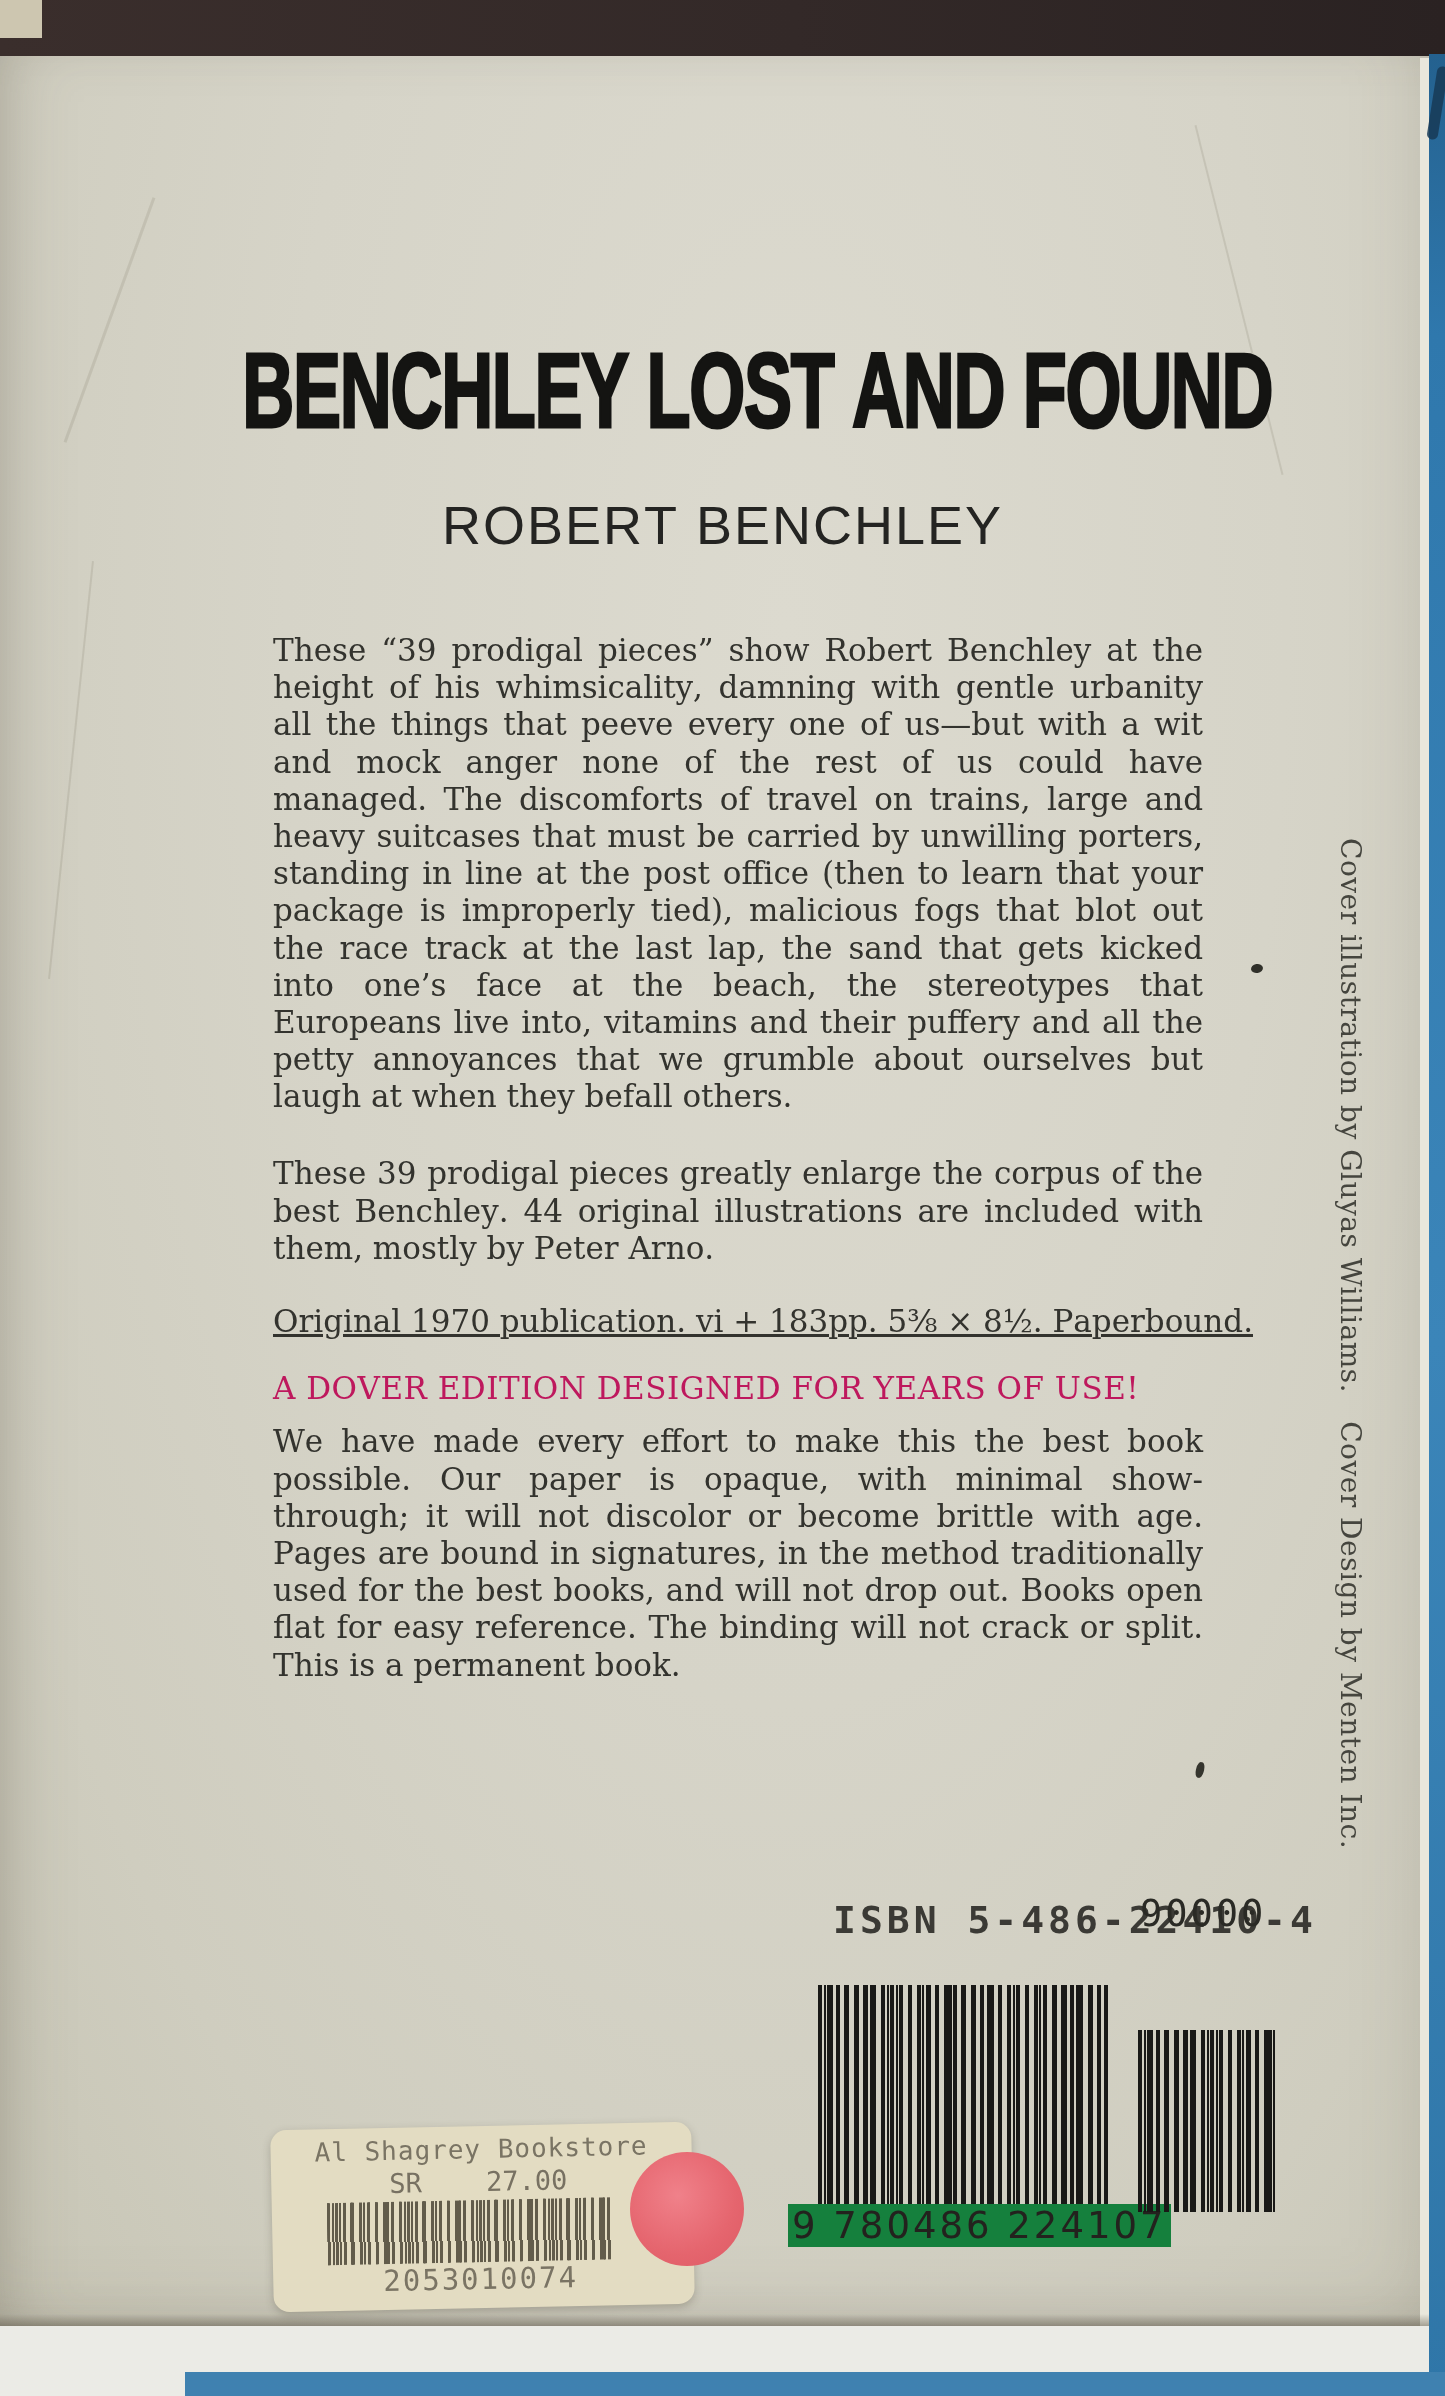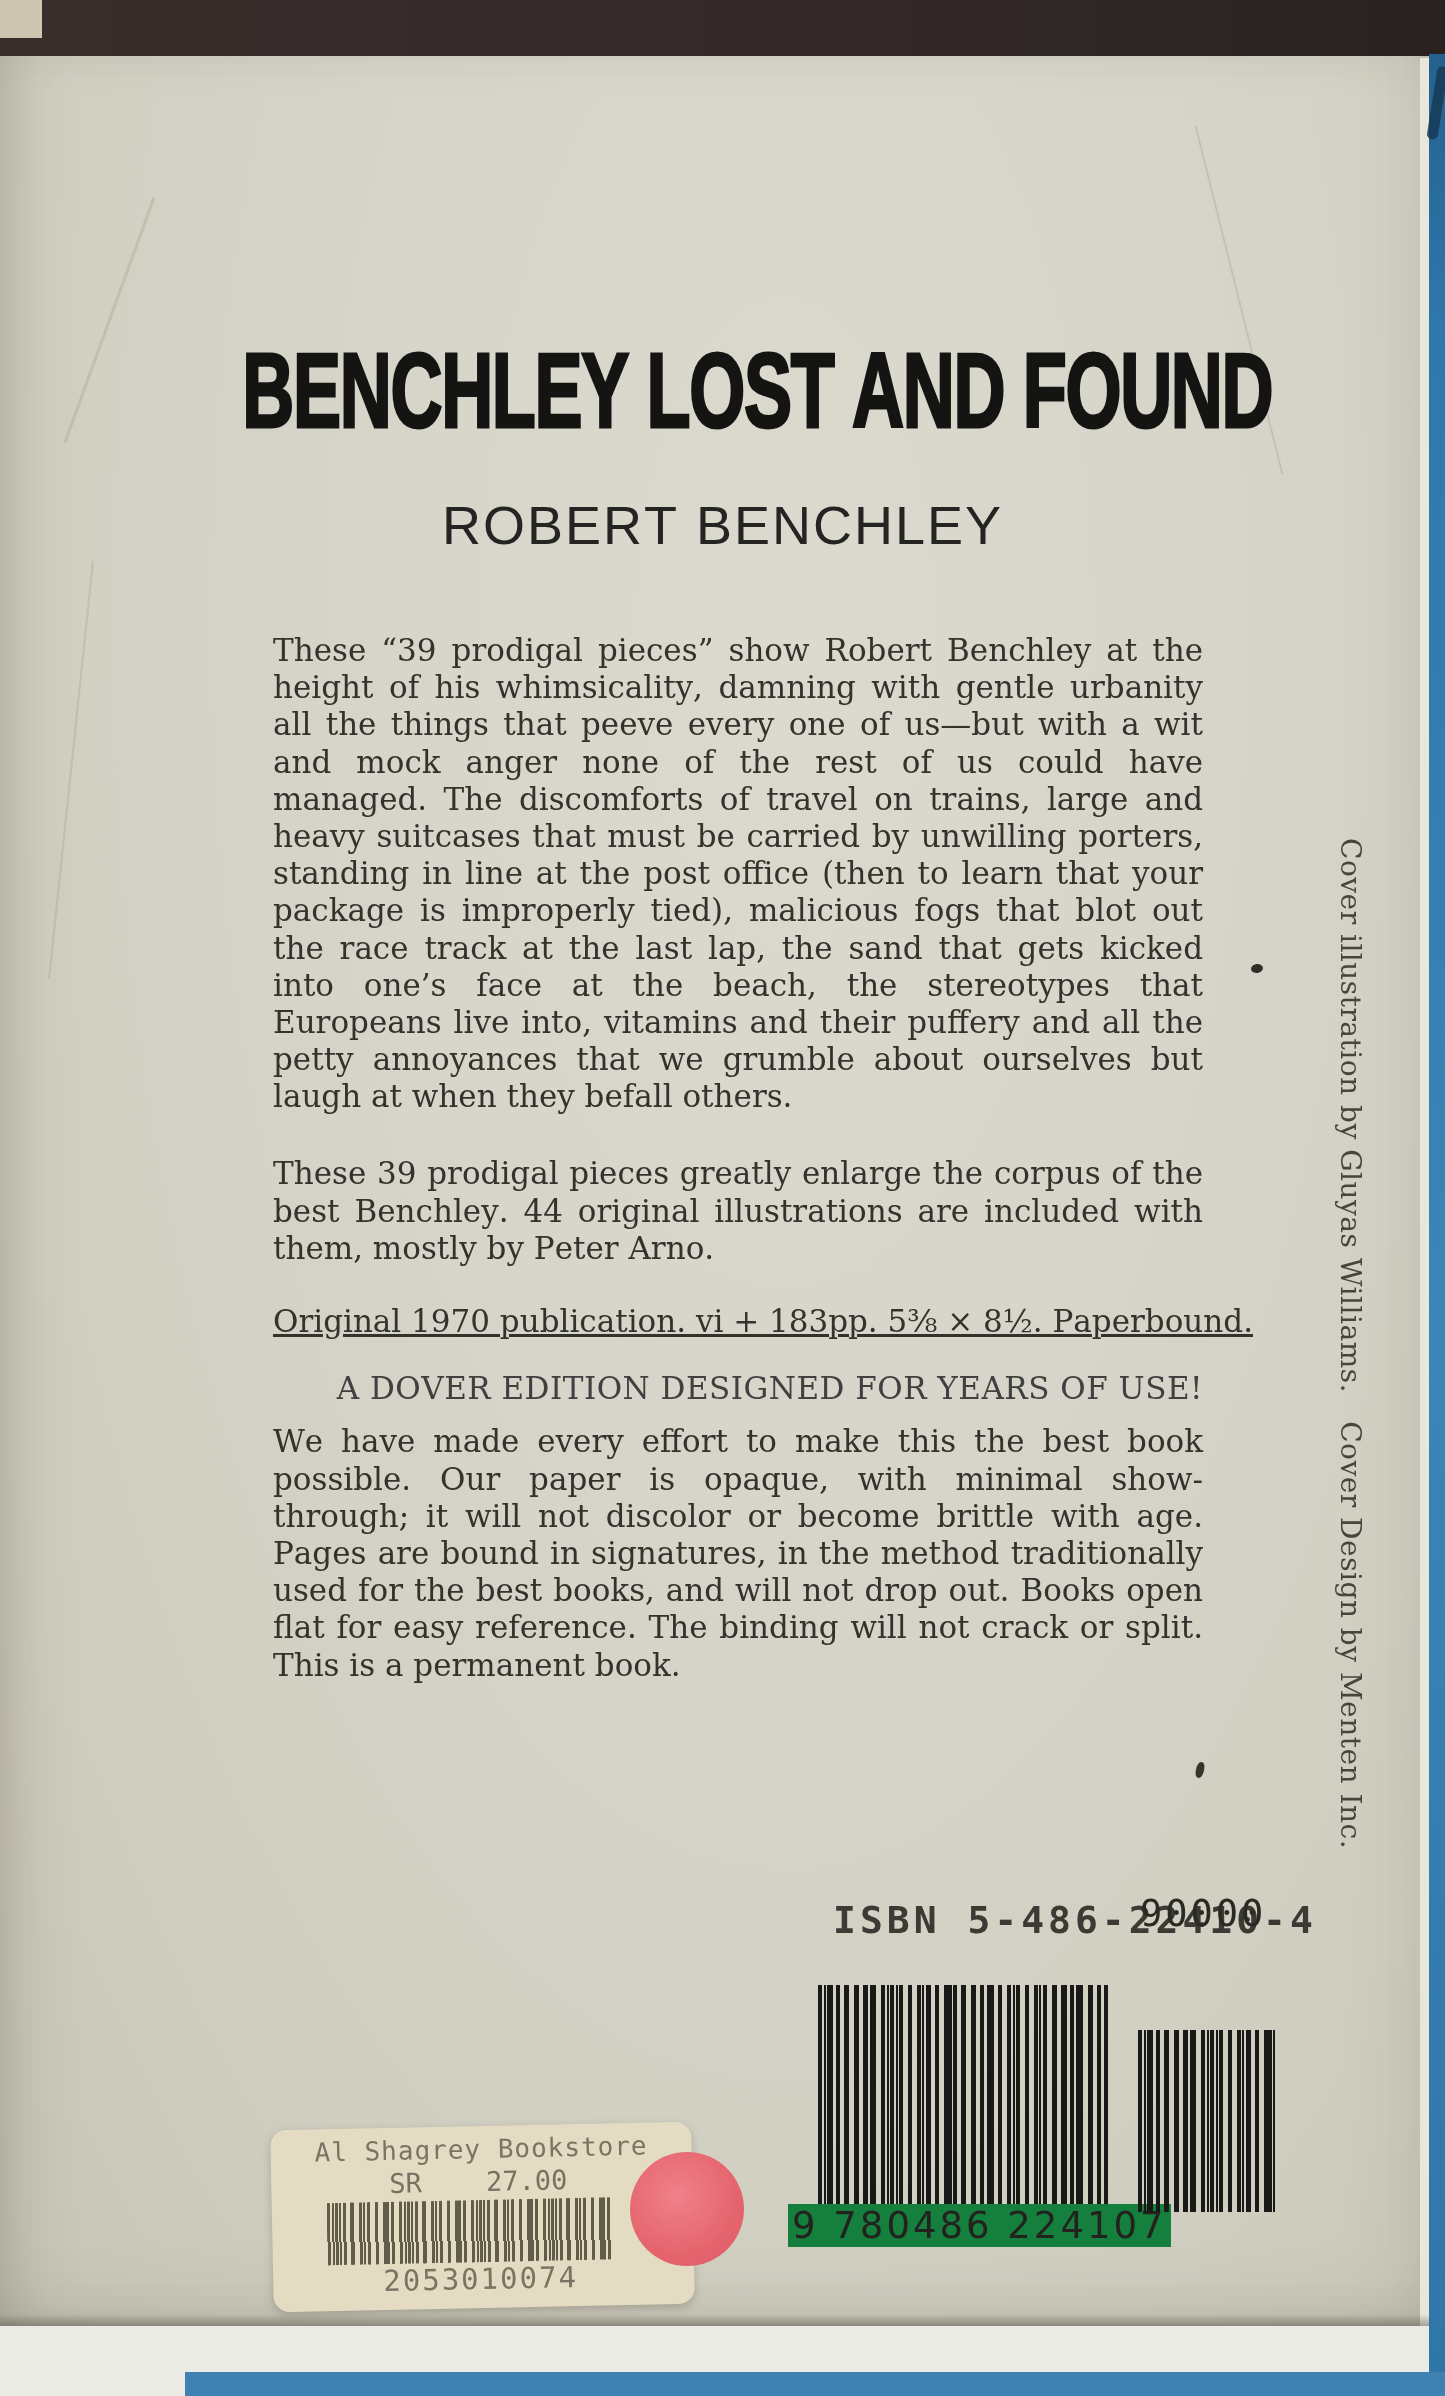--- a/index.html
+++ b/index.html
@@ -33,21 +33,21 @@
     font-family:"Liberation Sans",sans-serif;font-weight:700;font-size:106px;line-height:1.1;
     letter-spacing:-2px;color:#141412;-webkit-text-stroke:3px #141412;white-space:nowrap;}
   .author{position:absolute;top:494px;left:0;width:1445px;text-align:center;
     font-family:"Liberation Sans",sans-serif;font-size:54px;color:#242422;letter-spacing:2px;}
   .copy{position:absolute;left:257px;top:616px;width:962px;
     font-family:"DejaVu Serif",serif;font-size:31px;line-height:1.2;color:#33332e;}
   .copy p{margin:16px;text-align:justify;}
   .copy .p1{margin-bottom:40px;}
   .copy .p2{margin-bottom:36px;}
   .copy .pub{margin-bottom:30px;white-space:nowrap;text-align:left;text-decoration:underline;}
-  .copy .dover-head{margin-bottom:16px;text-align:right;letter-spacing:.5px;color:#404040;}
+  .copy .dover-head{margin-bottom:16px;text-align:left;letter-spacing:.5px;color:#be185d;}
   .credits{position:absolute;left:1334px;top:838px;writing-mode:vertical-rl;white-space:pre;
     font-family:"DejaVu Serif",serif;font-size:28px;letter-spacing:.5px;color:#45453e;}
   
   .isbn{position:absolute;left:833px;top:1898px;font-family:"DejaVu Sans Mono",monospace;
     font-weight:bold;font-size:38px;letter-spacing:4px;color:#3b3a35;white-space:nowrap;}
   .bars{background-image:
       repeating-linear-gradient(90deg,#191917 0 4px,transparent 4px 9px),
       repeating-linear-gradient(90deg,#191917 0 2px,transparent 2px 13px),
       repeating-linear-gradient(90deg,transparent 0 6px,#191917 6px 8px,transparent 8px 21px);}
   .barcode-main{position:absolute;left:818px;top:1985px;width:290px;height:223px;}

